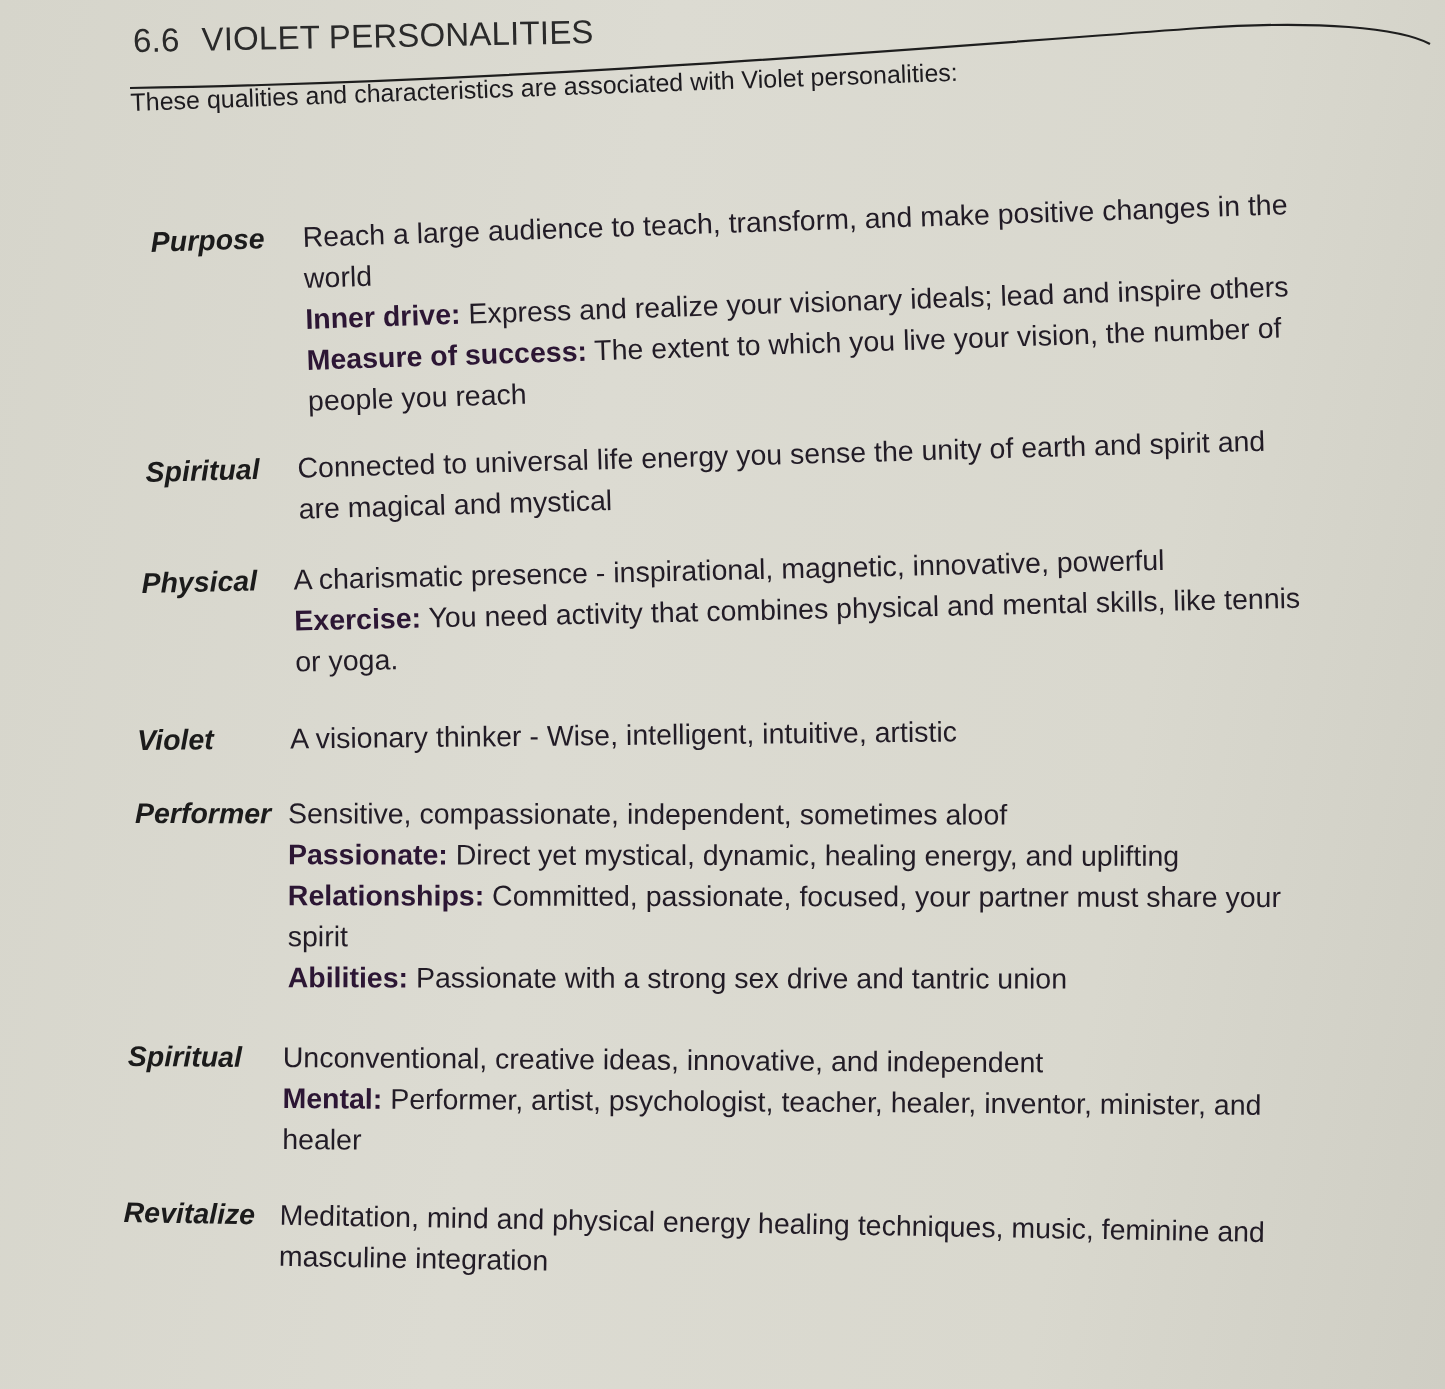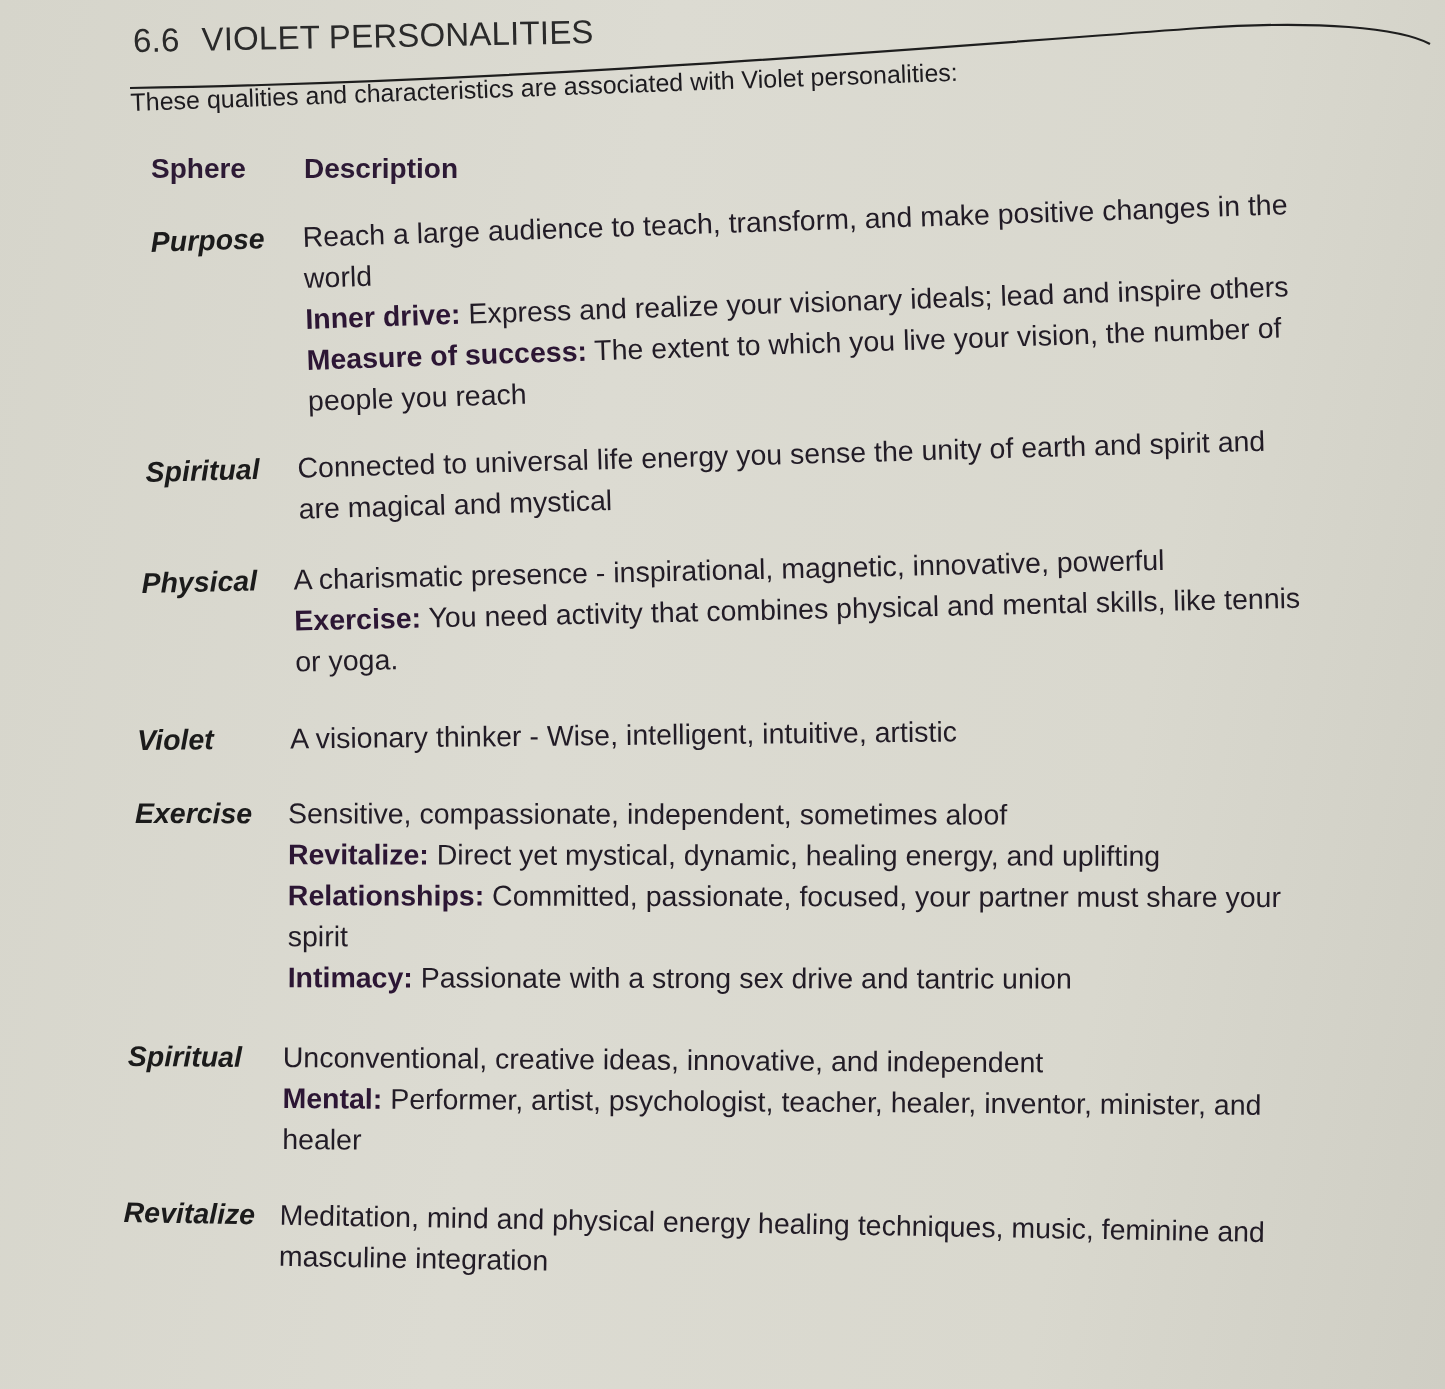--- a/index.html
+++ b/index.html
@@ -50,23 +50,20 @@
   <div class="heading">
     <span class="num">6.6</span><span>VIOLET PERSONALITIES</span>
   </div>
 
   <svg class="rule" width="1445" height="110">
     <path d="M130 88 C 520 82, 900 50, 1200 28 C 1320 20, 1400 28, 1430 44" stroke="#1e1e1e" stroke-width="2.2" fill="none"></path>
   </svg>
 
   <div class="intro">These qualities and characteristics are associated with Violet personalities:</div>
 
-  <div class="table-head">
-    <span class="col1">Sphere</span><span>Description</span>
-  </div>
 
   <div class="row" style="left:150px; top:222px; transform: rotate(-1.9deg);">
     <span class="sphere">Purpose</span>
     <div class="desc" style="left:152px;">
       <span class="line"><b></b><span>Reach a large audience to teach, transform, and make positive changes in the</span></span>
       <span class="line"><b></b><span>world</span></span>
       <span class="line"><b>Inner drive:</b><span> Express and realize your visionary ideals; lead and inspire others</span></span>
       <span class="line"><b>Measure of success:</b><span> The extent to which you live your vision, the number of</span></span>
       <span class="line"><b></b><span>people you reach</span></span>
     </div>
@@ -90,27 +87,27 @@
   </div>
 
   <div class="row" style="left:137px; top:720px; transform: rotate(-0.6deg);">
     <span class="sphere">Violet</span>
     <div class="desc" style="left:153px;">
       <span class="line"><b></b><span>A visionary thinker - Wise, intelligent, intuitive, artistic</span></span>
     </div>
   </div>
 
   <div class="row" style="left:135px; top:793px; transform: rotate(0.1deg);">
-    <span class="sphere">Exercise</span>
+    <span class="sphere">Performer</span>
     <div class="desc" style="left:153px;">
       <span class="line"><b></b><span>Sensitive, compassionate, independent, sometimes aloof</span></span>
-      <span class="line"><b>Revitalize:</b><span> Direct yet mystical, dynamic, healing energy, and uplifting</span></span>
+      <span class="line"><b>Passionate:</b><span> Direct yet mystical, dynamic, healing energy, and uplifting</span></span>
       <span class="line"><b>Relationships:</b><span> Committed, passionate, focused, your partner must share your</span></span>
       <span class="line"><b></b><span>spirit</span></span>
-      <span class="line"><b>Intimacy:</b><span> Passionate with a strong sex drive and tantric union</span></span>
+      <span class="line"><b>Abilities:</b><span> Passionate with a strong sex drive and tantric union</span></span>
     </div>
   </div>
 
   <div class="row" style="left:128px; top:1036px; transform: rotate(0.4deg);">
     <span class="sphere">Spiritual</span>
     <div class="desc" style="left:155px;">
       <span class="line"><b></b><span>Unconventional, creative ideas, innovative, and independent</span></span>
       <span class="line"><b>Mental:</b><span> Performer, artist, psychologist, teacher, healer, inventor, minister, and</span></span>
       <span class="line"><b></b><span>healer</span></span>
     </div>

